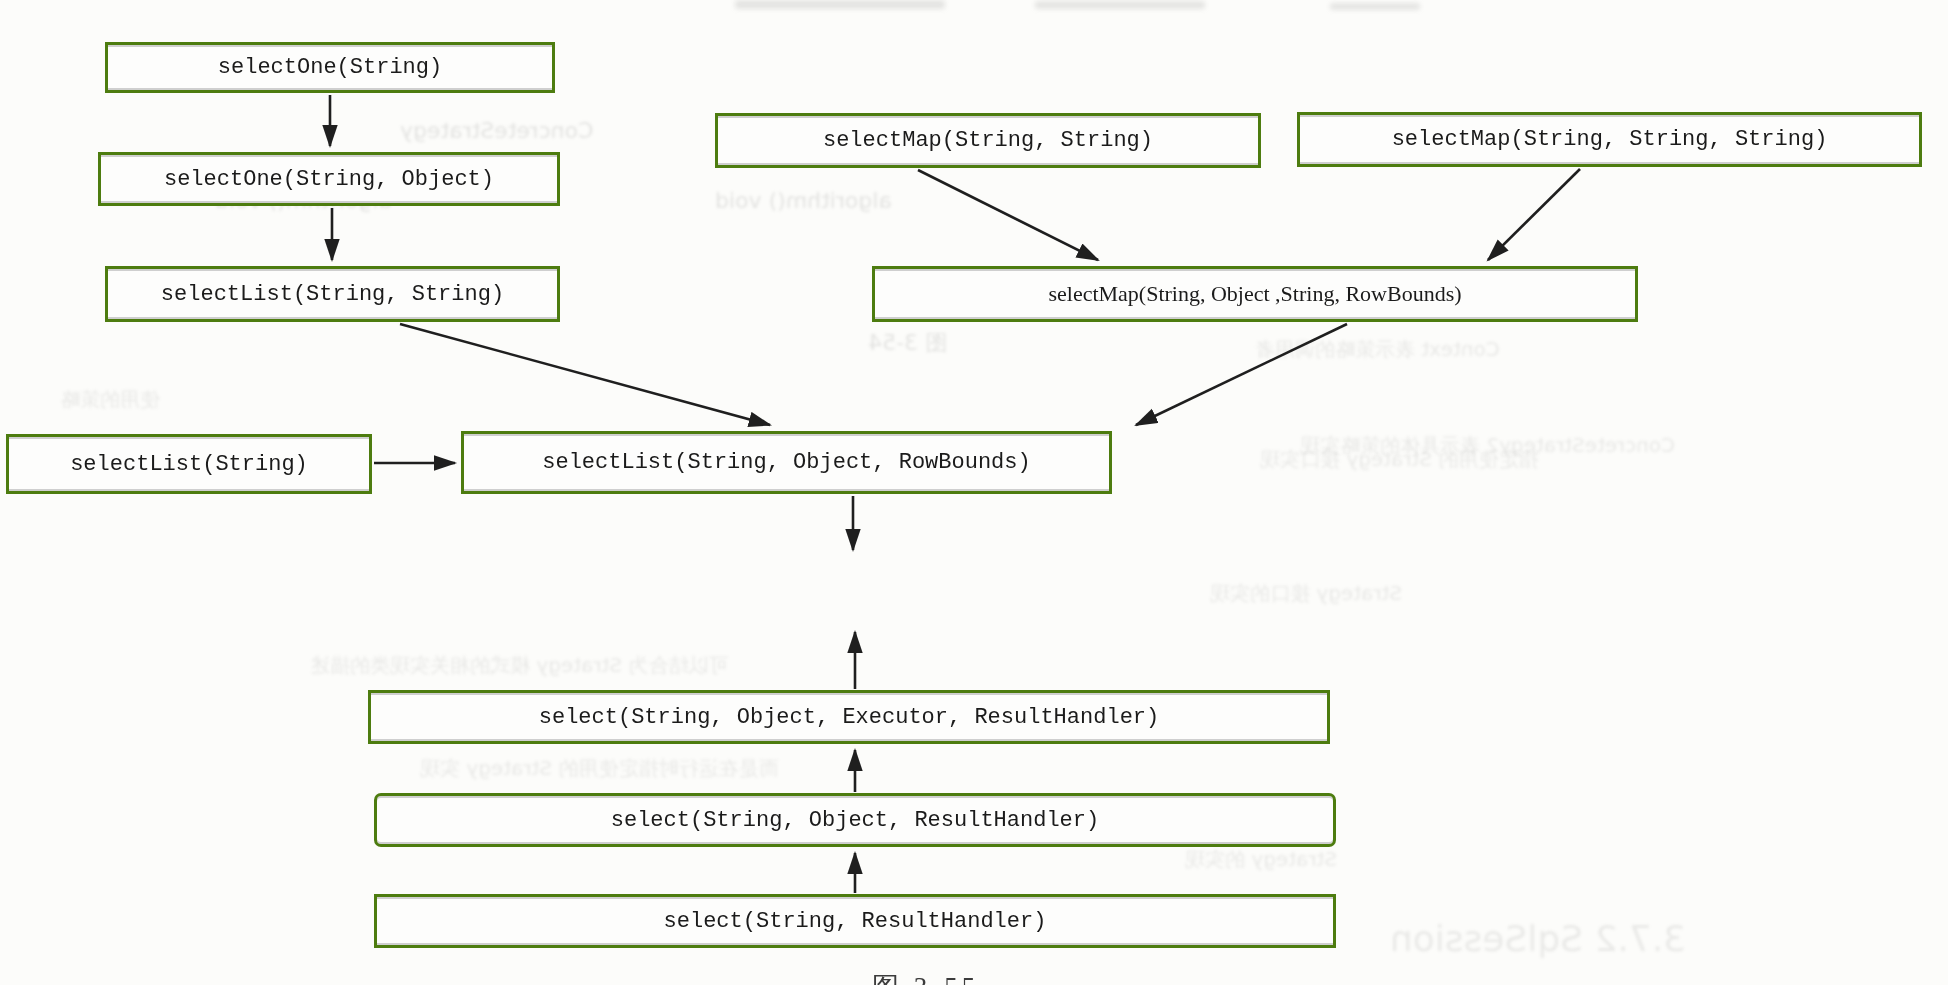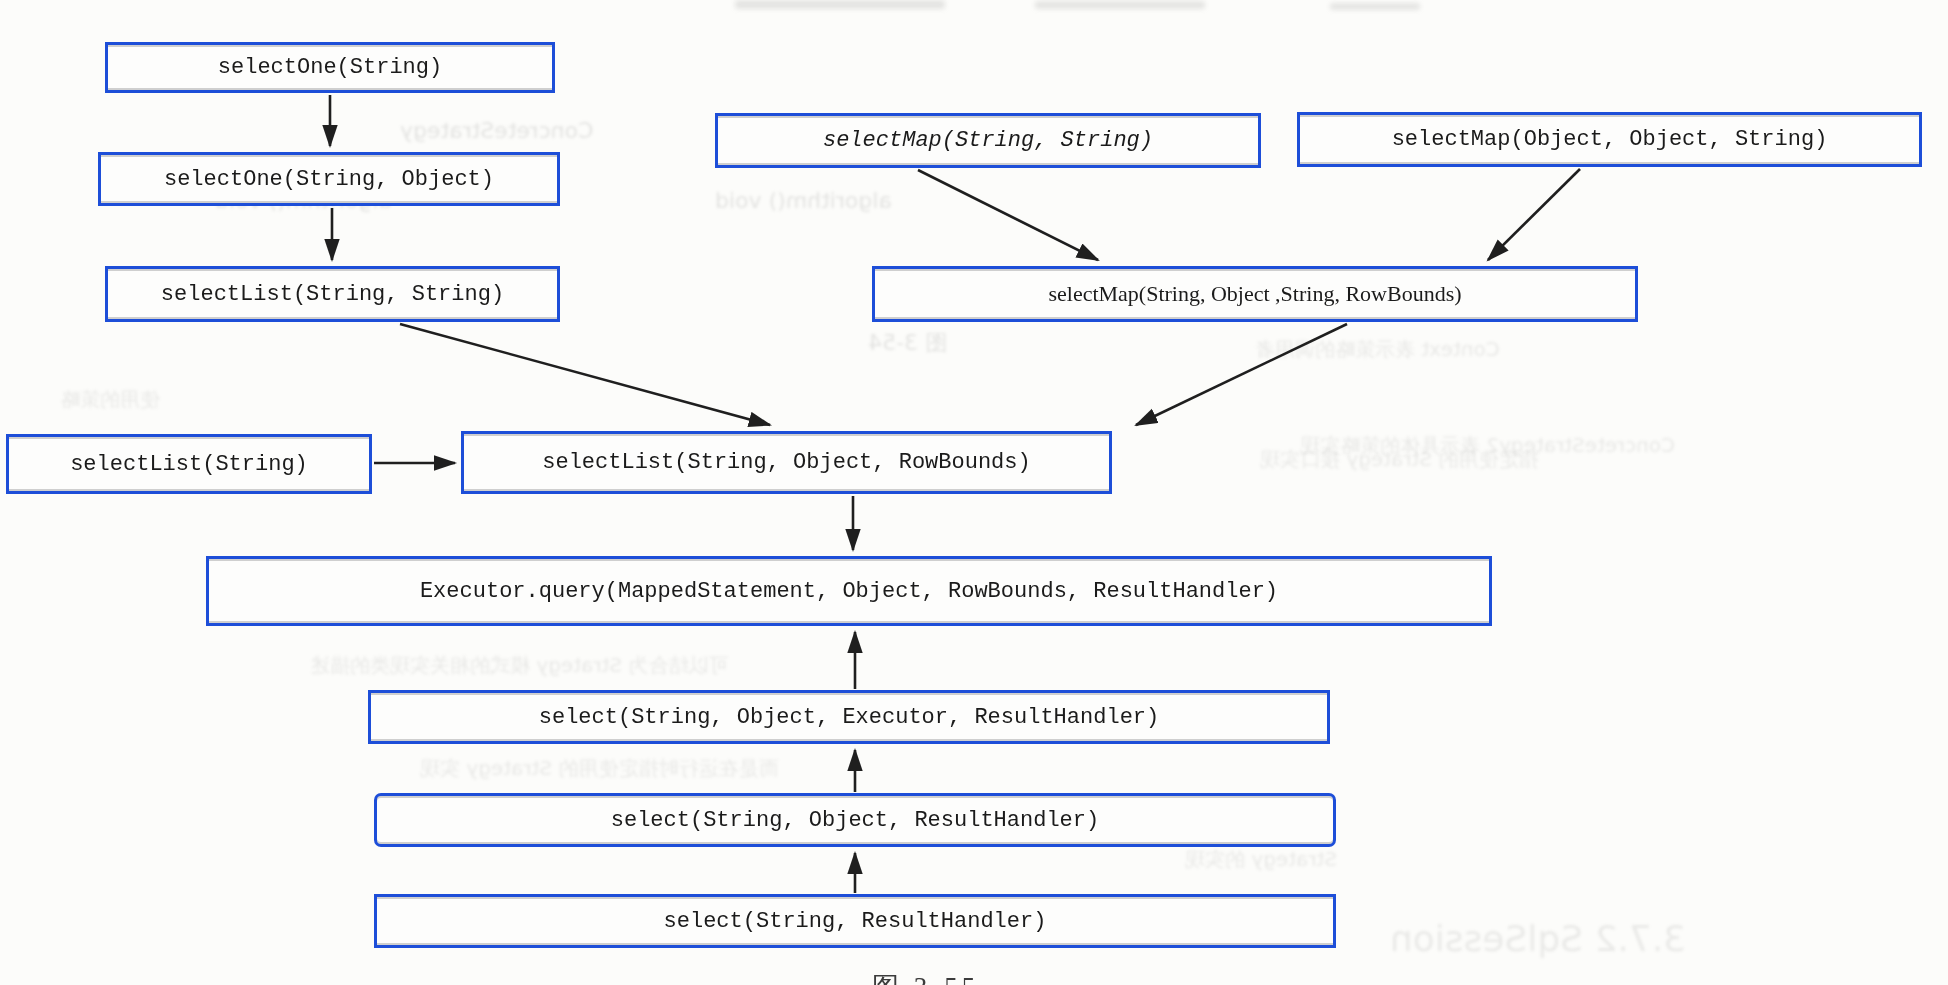--- a/index.html
+++ b/index.html
@@ -3,21 +3,21 @@
 <meta charset="utf-8">
 <style>
   html,body{margin:0;padding:0;background:#e8e8e6;}
   .page{
     position:relative;width:1948px;height:985px;overflow:hidden;
     background:#fcfcfa;
     font-family:"Liberation Mono","DejaVu Sans Mono",monospace;
   }
   .node{
     position:absolute;box-sizing:border-box;
-    border:3px solid #1d4ed8;background:#fdfdfc;
+    border:3px solid #4d7c0f;background:#fdfdfc;
     display:flex;align-items:center;justify-content:center;
     font-size:22px;color:#1b1b1b;white-space:nowrap;
     box-shadow:inset 0 2px 0 rgba(70,70,70,.25), inset 0 -2px 0 rgba(70,70,70,.25);
   }
   .arrows{position:absolute;left:0;top:0;pointer-events:none;}
   .bleed{
     position:absolute;transform:scaleX(-1);filter:blur(1.6px);
     color:rgba(45,45,45,0.10);font-family:"DejaVu Sans",sans-serif;
     font-size:20px;white-space:nowrap;pointer-events:none;
   }
@@ -49,26 +49,25 @@
   <div class="bleed" style="left:420px;top:755px;">而是在运行时指定使用的 Strategy 实现</div>
   <div class="bleed" style="left:1185px;top:846px;">Strategy 的实现</div>
   <div class="bleed big" style="left:1390px;top:918px;">3.7.2  SqlSession</div>
   <div class="bleed mid" style="left:868px;top:328px;">图 3-54</div>
   <div class="bleed" style="left:60px;top:386px;">使用的策略</div>
   <div class="bleed" style="left:1260px;top:446px;">指定使用的 Strategy 接口实现</div>
 
   <div class="node" style="left:105px;top:42px;width:450px;height:51px;">selectOne(String)</div>
   <div class="node" style="left:98px;top:152px;width:462px;height:54px;">selectOne(String, Object)</div>
   <div class="node" style="left:105px;top:266px;width:455px;height:56px;">selectList(String, String)</div>
-  <div class="node" style="left:715px;top:113px;width:546px;height:55px;font-style:italic;">selectMap(String, String)</div>
-  <div class="node" style="left:1297px;top:112px;width:625px;height:55px;">selectMap(Object, Object, String)</div>
+  <div class="node" style="left:715px;top:113px;width:546px;height:55px;">selectMap(String, String)</div>
+  <div class="node" style="left:1297px;top:112px;width:625px;height:55px;">selectMap(String, String, String)</div>
   <div class="node" style="left:872px;top:266px;width:766px;height:56px;font-family:Liberation Serif, serif;">selectMap(String, Object ,String, RowBounds)</div>
   <div class="node" style="left:6px;top:434px;width:366px;height:60px;">selectList(String)</div>
   <div class="node" style="left:461px;top:431px;width:651px;height:63px;">selectList(String, Object, RowBounds)</div>
-  <div class="node" style="left:206px;top:556px;width:1286px;height:70px;">Executor.query(MappedStatement, Object, RowBounds, ResultHandler)</div>
   <div class="node" style="left:368px;top:690px;width:962px;height:54px;">select(String, Object, Executor, ResultHandler)</div>
   <div class="node" style="left:374px;top:793px;width:962px;height:54px;border-radius:7px;">select(String, Object, ResultHandler)</div>
   <div class="node" style="left:374px;top:894px;width:962px;height:54px;">select(String, ResultHandler)</div>
 
   <svg class="arrows" width="1948" height="985" viewBox="0 0 1948 985">
     <defs>
       <marker id="arr" markerWidth="10" markerHeight="8" refX="8.2" refY="3" orient="auto" markerUnits="strokeWidth">
         <path d="M0,0 L9,3 L0,6 Z" fill="#1f1f1f"></path>
       </marker>
     </defs>

